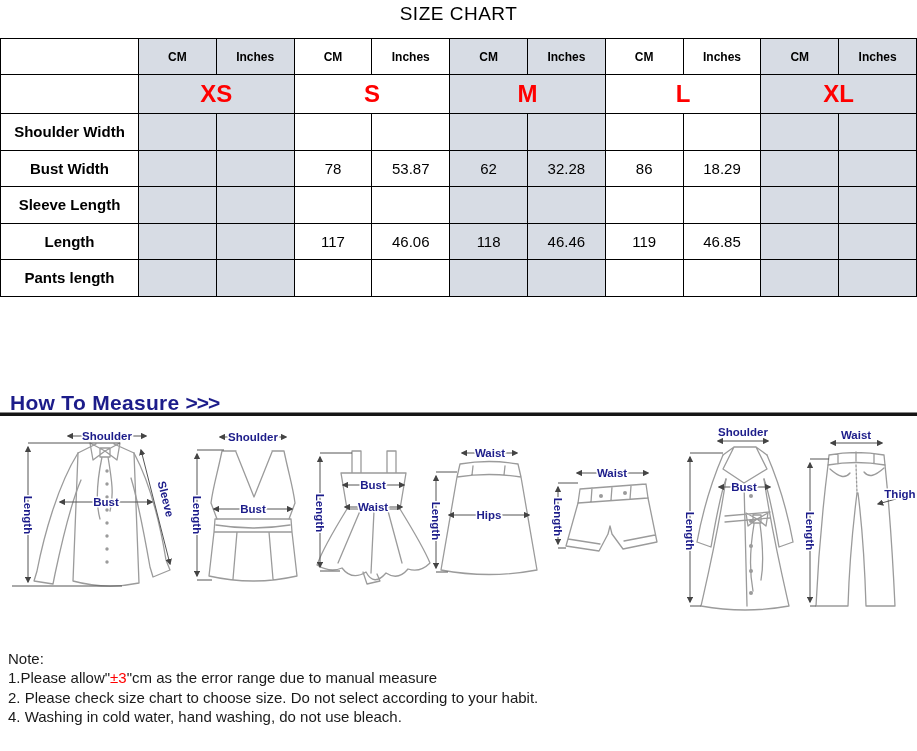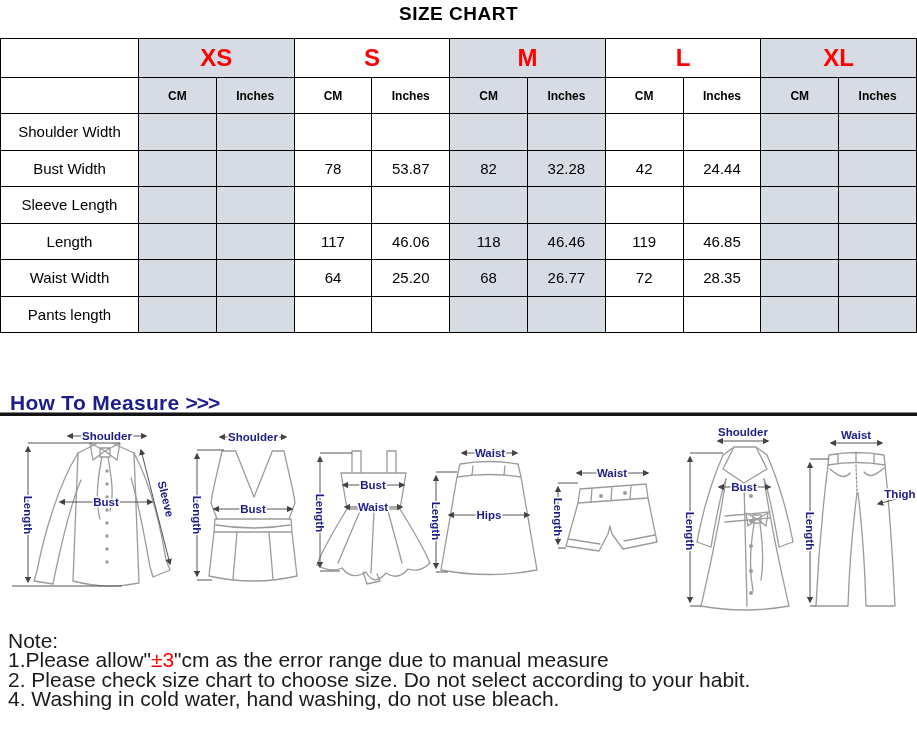--- a/index.html
+++ b/index.html
@@ -1,52 +1,52 @@
 <!DOCTYPE html>
 <html style="--shade: #d7dce4; --red: #ff0000; --navy: #1c1c8a;"><head>
 <meta charset="utf-8">
 <style>
   html,body{margin:0;padding:0;background:#fff;}
   .page{position:relative;width:917px;height:751px;background:#fff;overflow:hidden;
         font-family:"Liberation Sans",sans-serif;color:#000;}
 
   
   .title{position:absolute;top:3px;left:0;width:100%;text-align:center;
-         font-size:19px;font-weight:bold;letter-spacing:.5px;}
+         font-size:19px;font-weight:normal;letter-spacing:.5px;}
 
   
   table.size-chart{position:absolute;top:38px;left:0;width:917px;
          border-collapse:collapse;table-layout:fixed;}
   col.label-col{width:138px;}
   .size-chart th,.size-chart td{border:1px solid #000;padding:0;text-align:center;vertical-align:middle;}
   .shade{background:var(--shade);}
   .corner{background:#fff;}
   .size-cell{color:var(--red);font-size:24px;font-weight:bold;height:38px;}
   .unit-cell{font-size:12px;font-weight:bold;height:35px;}
-  .row-label{font-size:13px;font-weight:normal;background:#fff;}
+  .row-label{font-size:13px;font-weight:bold;background:#fff;}
   .size-chart tbody td{font-size:15px;height:35.5px;}
 
   
   .measure-heading{position:absolute;top:391px;left:10px;font-size:21px;font-weight:bold;
         color:var(--navy);letter-spacing:.3px;}
   .measure-heading .chevrons{margin-left:6px;letter-spacing:-1px;}
   .divider{position:absolute;top:412px;left:0;width:917px;height:3px;background:#151515;border-top:1px solid #888;}
 
   .figs{position:absolute;top:423px;left:0;}
   .garment{fill:none;stroke:#9b9b9b;stroke-width:1.3;stroke-linejoin:round;stroke-linecap:round;}
   .btn{fill:#9b9b9b;stroke:none;}
   .dim{stroke:#555;stroke-width:1;fill:none;}
   .dim-a{marker-start:url(#ah);marker-end:url(#ah);}
   .dim-e{marker-end:url(#ah);}
   .dash{stroke-dasharray:2 2;}
   .lbl{font-family:"Liberation Sans",sans-serif;font-size:11.5px;font-weight:bold;
        fill:var(--navy);text-anchor:middle;paint-order:stroke;stroke:#fff;stroke-width:3px;}
 
   
-  .notes{position:absolute;top:631px;left:8px;font-size:21px;line-height:19.4px;color:#1a1a1a;}
+  .notes{position:absolute;top:649px;left:8px;font-size:15px;line-height:19.4px;color:#1a1a1a;}
   .red{color:var(--red);}
 </style>
 </head>
 <body>
 
 <div class="page">
 
   <div class="title">SIZE CHART</div>
 
   <table class="size-chart">
@@ -57,41 +57,41 @@
         <col>
         <col>
         <col>
         <col>
         <col>
         <col>
         <col>
         <col>
     </colgroup>
     <thead id="sc-head">
-        <tr>
-          <th class="corner"></th>
-          <th colspan="2" class="size-cell shade">XS</th>
-          <th colspan="2" class="size-cell">S</th>
-          <th colspan="2" class="size-cell shade">M</th>
-          <th colspan="2" class="size-cell">L</th>
-          <th colspan="2" class="size-cell shade">XL</th>
-        </tr>
         <tr>
           <th class="corner"></th>
           <th class="unit-cell shade">CM</th>
           <th class="unit-cell shade">Inches</th>
           <th class="unit-cell">CM</th>
           <th class="unit-cell">Inches</th>
           <th class="unit-cell shade">CM</th>
           <th class="unit-cell shade">Inches</th>
           <th class="unit-cell">CM</th>
           <th class="unit-cell">Inches</th>
           <th class="unit-cell shade">CM</th>
           <th class="unit-cell shade">Inches</th>
         </tr>
+        <tr>
+          <th class="corner"></th>
+          <th colspan="2" class="size-cell shade">XS</th>
+          <th colspan="2" class="size-cell">S</th>
+          <th colspan="2" class="size-cell shade">M</th>
+          <th colspan="2" class="size-cell">L</th>
+          <th colspan="2" class="size-cell shade">XL</th>
+        </tr>
       </thead>
     <tbody id="sc-body">
         <tr>
           <td class="row-label">Shoulder Width</td>
           <td class="shade"></td>
           <td class="shade"></td>
           <td class=""></td>
           <td class=""></td>
           <td class="shade"></td>
           <td class="shade"></td>
@@ -99,24 +99,24 @@
           <td class=""></td>
           <td class="shade"></td>
           <td class="shade"></td>
         </tr>
         <tr>
           <td class="row-label">Bust Width</td>
           <td class="shade"></td>
           <td class="shade"></td>
           <td class="">78</td>
           <td class="">53.87</td>
-          <td class="shade">82</td>
+          <td class="shade">62</td>
           <td class="shade">32.28</td>
-          <td class="">42</td>
-          <td class="">24.44</td>
+          <td class="">86</td>
+          <td class="">18.29</td>
           <td class="shade"></td>
           <td class="shade"></td>
         </tr>
         <tr>
           <td class="row-label">Sleeve Length</td>
           <td class="shade"></td>
           <td class="shade"></td>
           <td class=""></td>
           <td class=""></td>
           <td class="shade"></td>
@@ -129,33 +129,20 @@
         <tr>
           <td class="row-label">Length</td>
           <td class="shade"></td>
           <td class="shade"></td>
           <td class="">117</td>
           <td class="">46.06</td>
           <td class="shade">118</td>
           <td class="shade">46.46</td>
           <td class="">119</td>
           <td class="">46.85</td>
-          <td class="shade"></td>
-          <td class="shade"></td>
-        </tr>
-        <tr>
-          <td class="row-label">Waist Width</td>
-          <td class="shade"></td>
-          <td class="shade"></td>
-          <td class="">64</td>
-          <td class="">25.20</td>
-          <td class="shade">68</td>
-          <td class="shade">26.77</td>
-          <td class="">72</td>
-          <td class="">28.35</td>
           <td class="shade"></td>
           <td class="shade"></td>
         </tr>
         <tr>
           <td class="row-label">Pants length</td>
           <td class="shade"></td>
           <td class="shade"></td>
           <td class=""></td>
           <td class=""></td>
           <td class="shade"></td>

